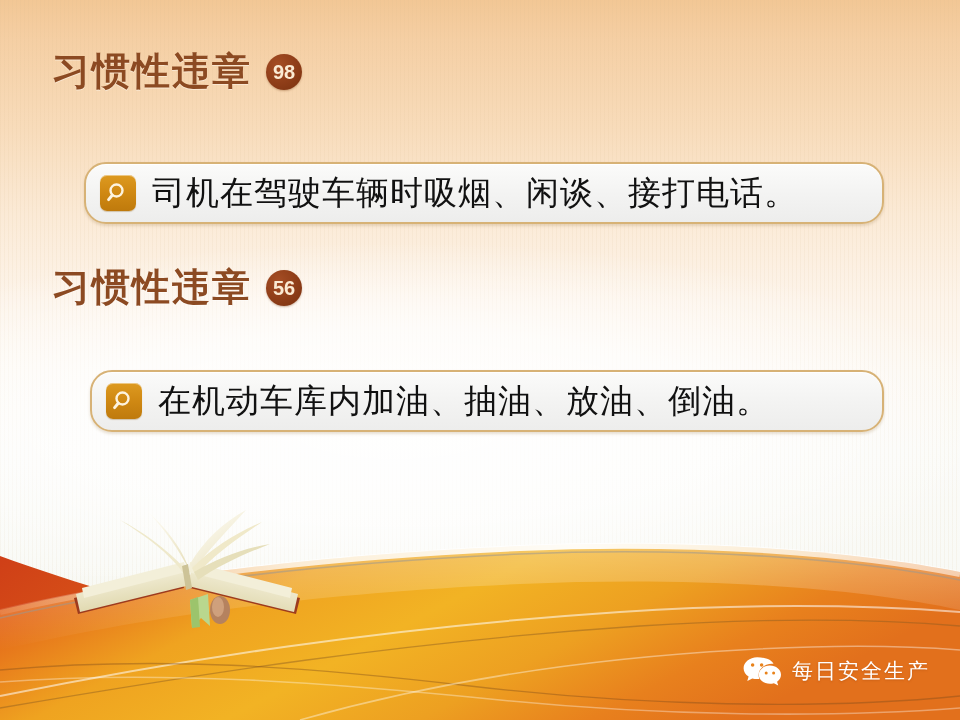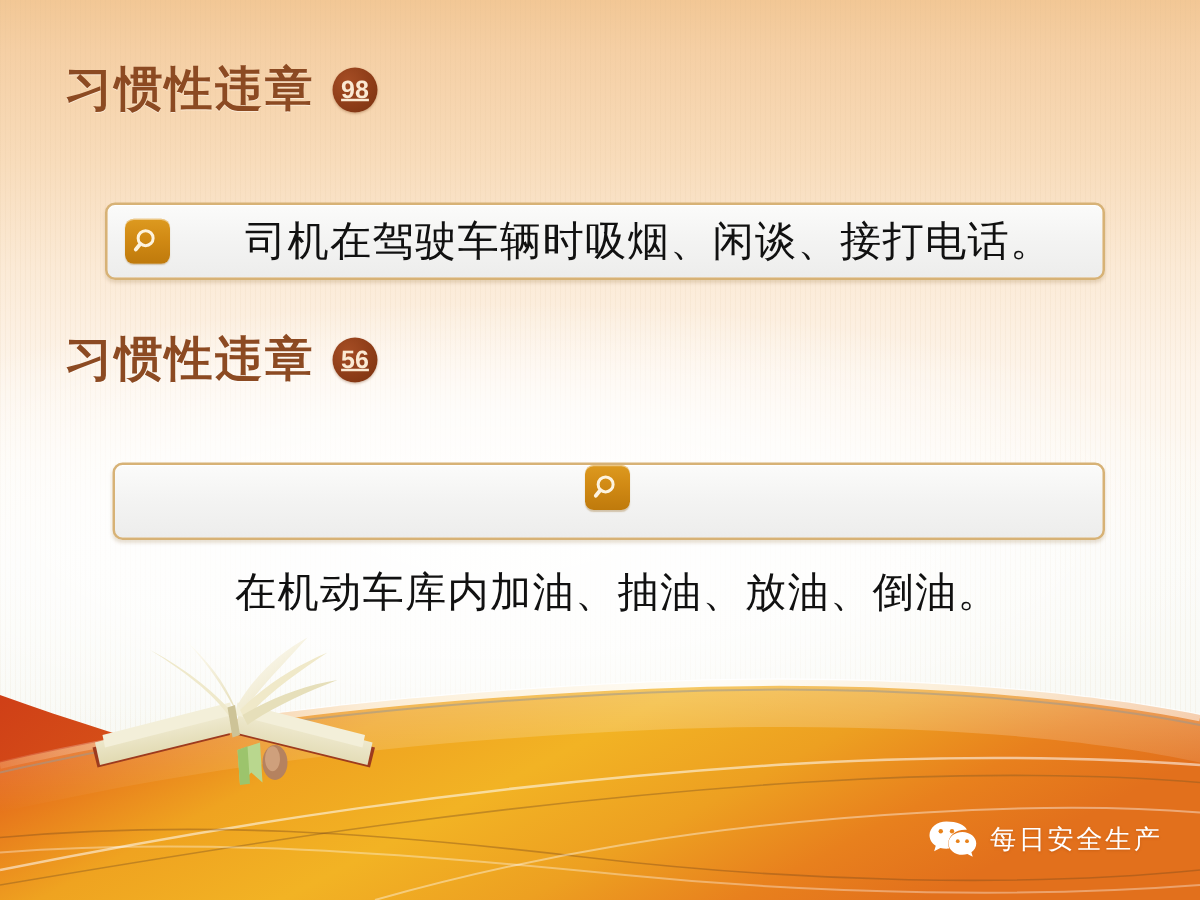--- a/index.html
+++ b/index.html
@@ -84,49 +84,46 @@
     border-radius: 50%;
     background: radial-gradient(circle at 34% 30%, #a54d24 0%, #8e3d18 55%, #79310f 100%);
     color: #fbead3;
     font-family: "Liberation Sans", sans-serif;
     font-size: 20px;
     font-weight: 700;
     line-height: 36px;
     text-align: center;
     box-shadow: 0 1px 2px rgba(120,60,20,0.35);
     flex: 0 0 auto;
-    text-decoration: underline;
   }
 
   
   .stmt-box {
     position: absolute;
     box-sizing: border-box;
     display: flex;
     align-items: center;
     border: 2px solid #d7b276;
-    border-radius: 8px;
+    border-radius: 22px;
     background: linear-gradient(to bottom, #fbfbfa 0%, #f3f3f2 52%, #ededec 100%);
     box-shadow: 0 2px 3px rgba(150,115,60,0.22),
                 inset 0 1px 0 rgba(255,255,255,0.9);
     padding: 0 16px 0 14px;
-    gap: 44px;
   }
   .stmt-box-1 {
     left: 84px;
     top: 162px;
     width: 800px;
     height: 62px;
   }
   .stmt-box-2 {
     left: 90px;
     top: 370px;
     width: 794px;
     height: 62px;
-    flex-direction: column;
   }
 
   .magnifier-icon {
     flex: 0 0 auto;
     width: 36px;
     height: 36px;
     border-radius: 7px;
     background: linear-gradient(to bottom, #dd9a20 0%, #d18a14 45%, #bf7a0c 100%);
     box-shadow: inset 0 1px 0 rgba(255,255,255,0.45),
                 0 1px 1px rgba(140,90,10,0.3);

